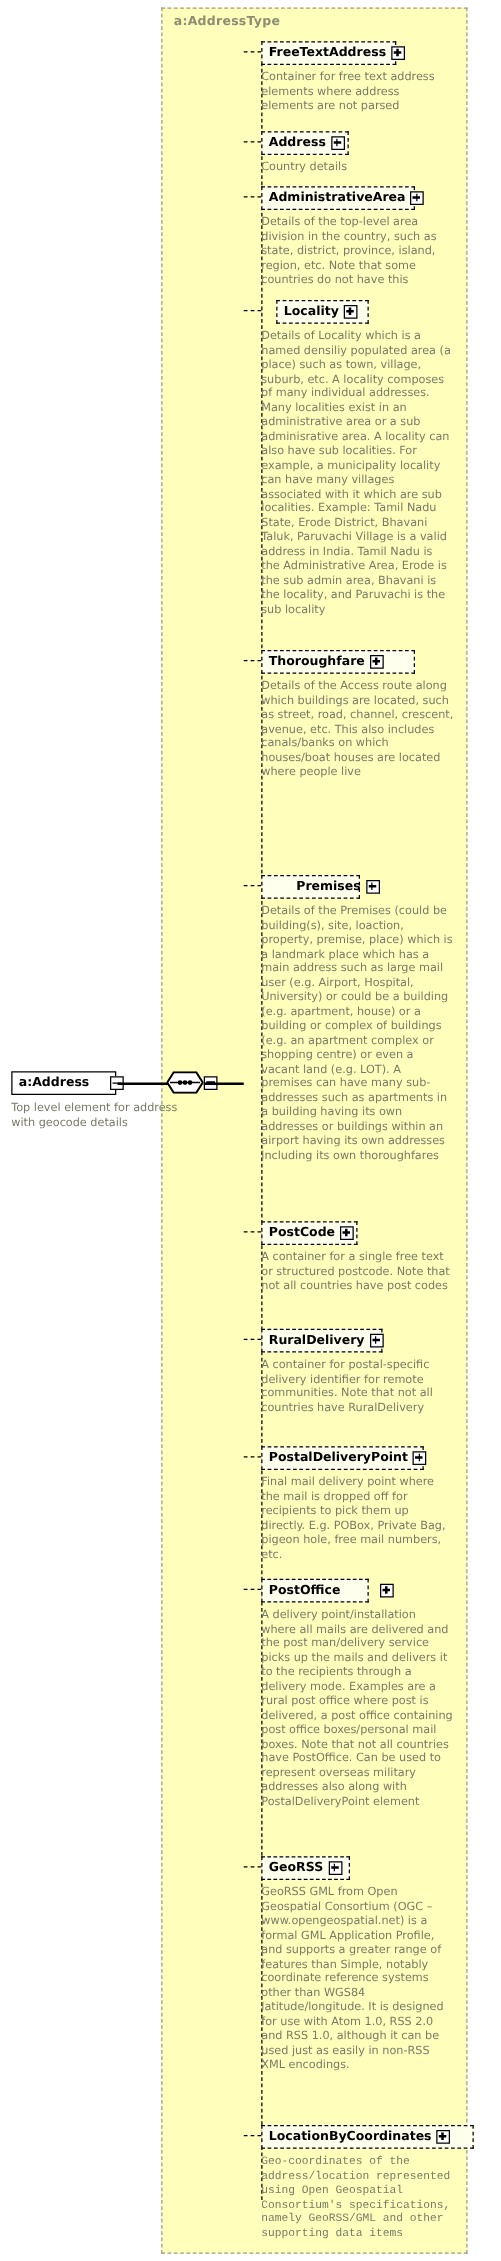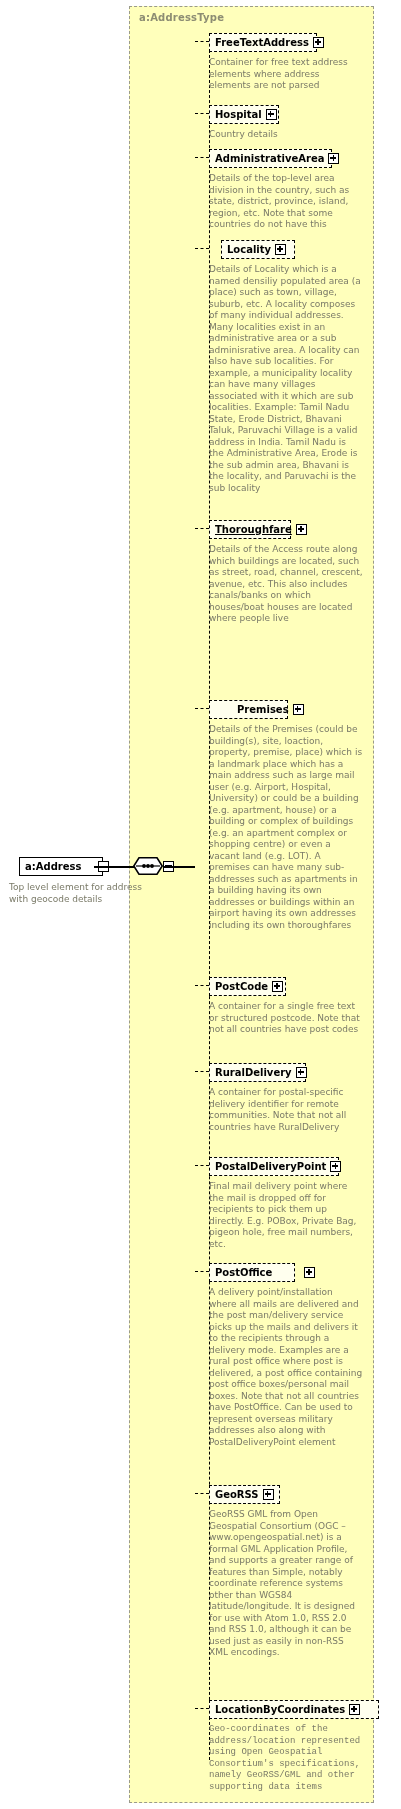--- a/index.html
+++ b/index.html
@@ -11,21 +11,21 @@
     width: 401px;
     height: 1809px;
     position: relative;
     font-family: "DejaVu Sans", sans-serif;
     overflow: hidden;
   }
 
   
   #root-element {
     position: absolute;
-    left: 19px;
+    left: 9px;
     top: 857px;
     width: 84px;
     height: 19px;
   }
   .elem-box {
     position: relative;
     box-sizing: border-box;
     background: #ffffff;
     display: flex;
     align-items: center;
@@ -286,21 +286,21 @@
       <div class="child-box" style="width: 108px; text-align: center;">
         <span class="child-label">FreeTextAddress</span>
         <span class="child-toggle"></span>
       </div>
     </div>
     <div class="child-desc" style="top: 57px;">Container for free text address elements where address elements are not parsed</div>
     <div class="child-row" style="top: 105px;">
       <div class="child-stub"></div>
       <div class="child-box-shadow" style="width: 70px;"></div>
       <div class="child-box" style="width: 70px;">
-        <span class="child-label">Hospital</span>
+        <span class="child-label">Address</span>
         <span class="child-toggle"></span>
       </div>
     </div>
     <div class="child-desc" style="top: 129px;">Country details</div>
     <div class="child-row" style="top: 149px;">
       <div class="child-stub"></div>
       <div class="child-box-shadow" style="width: 123px;"></div>
       <div class="child-box" style="width: 123px;">
         <span class="child-label">AdministrativeArea</span>
         <span class="child-toggle"></span>
@@ -312,21 +312,21 @@
       <div class="child-box-shadow" style="width: 74px;"></div>
       <div class="child-box" style="width: 74px; margin-left: 12px;">
         <span class="child-label">Locality</span>
         <span class="child-toggle"></span>
       </div>
     </div>
     <div class="child-desc" style="top: 264px;">Details of Locality which is a named densiliy populated area  (a place) such as town, village, suburb, etc. A locality composes of many individual addresses.  Many localities exist in an administrative area or a sub adminisrative area. A locality can also have sub localities. For example, a municipality locality can have many villages associated with it which are sub localities. Example: Tamil Nadu State, Erode District, Bhavani Taluk, Paruvachi Village is a valid address in India. Tamil Nadu is the Administrative Area, Erode is the sub admin area, Bhavani is the locality, and Paruvachi is the sub locality</div>
     <div class="child-row" style="top: 520px;">
       <div class="child-stub"></div>
       <div class="child-box-shadow" style="width: 99px;"></div>
-      <div class="child-box" style="width: 82px; text-decoration: underline;">
+      <div class="child-box" style="width: 123px;">
         <span class="child-label">Thoroughfare</span>
         <span class="child-toggle"></span>
       </div>
     </div>
     <div class="child-desc" style="top: 544px;">Details of the Access route along which buildings are located, such as street, road, channel, crescent, avenue, etc. This also includes canals/banks on which houses/boat houses are located where people live</div>
     <div class="child-row" style="top: 700px;">
       <div class="child-stub"></div>
       <div class="child-box-shadow" style="width: 79px;"></div>
       <div class="child-box" style="width: 79px; padding-left: 27px;">
         <span class="child-label">Premises</span>

